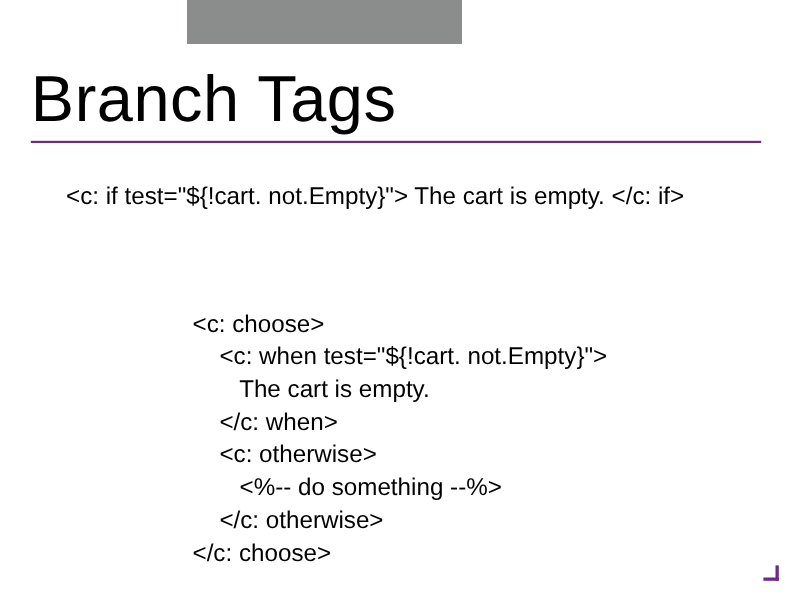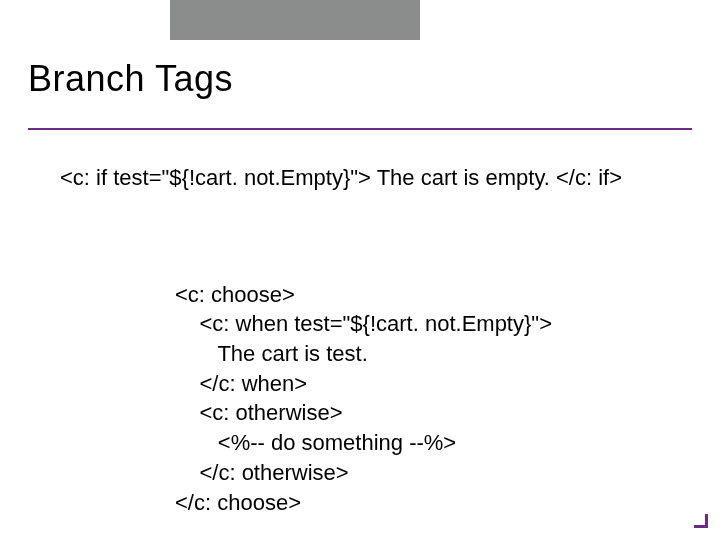--- a/index.html
+++ b/index.html
@@ -24,21 +24,21 @@
     top: 0;
     width: 250px;
     height: 40px;
     background: #8b8c8c;
   }
   .title {
     position: absolute;
     left: 28px;
     top: 60px;
     font-family: "Tahoma", "Verdana", sans-serif;
-    font-size: 36px;
+    font-size: 59px;
     font-weight: 400;
     letter-spacing: 0.5px;
     line-height: 1.05;
     color: #000;
   }
   .rule {
     position: absolute;
     left: 28px;
     top: 128px;
     width: 664px;
@@ -96,21 +96,21 @@
 
   <div class="title">Branch Tags</div>
 
   <div class="rule"></div>
 
   <div class="if-line">&lt;c: if test="${!cart. not.Empty}"&gt; The cart is empty. &lt;/c: if&gt;</div>
 
   <div class="code-block">
 <span>&lt;c: choose&gt;</span>
 <span>    &lt;c: when test="${!cart. not.Empty}"&gt;</span>
-<span>       The cart is test.</span>
+<span>       The cart is empty.</span>
 <span>    &lt;/c: when&gt;</span>
 <span>    &lt;c: otherwise&gt;</span>
 <span>       &lt;%-- do something --%&gt;</span>
 <span>    &lt;/c: otherwise&gt;</span>
 <span>&lt;/c: choose&gt;</span></div>
 
   <div class="corner">
     <div class="h"></div>
     <div class="v"></div>
   </div>

